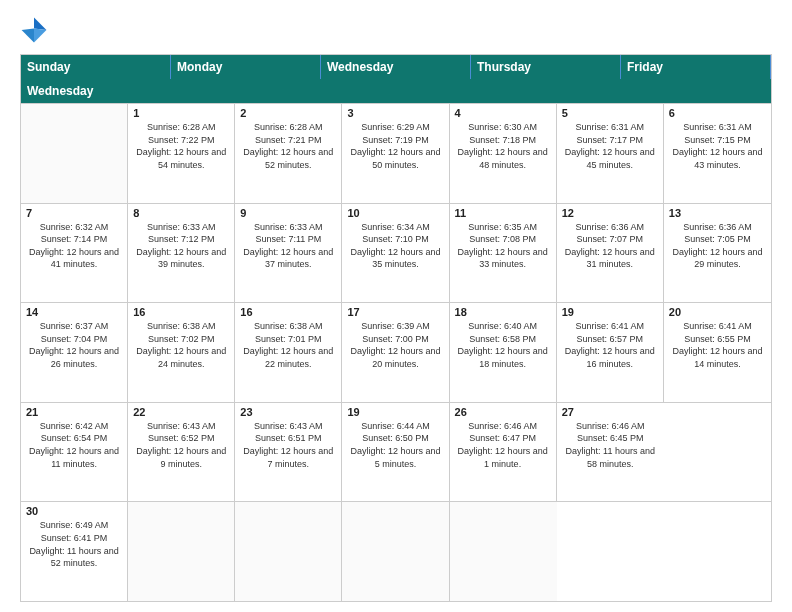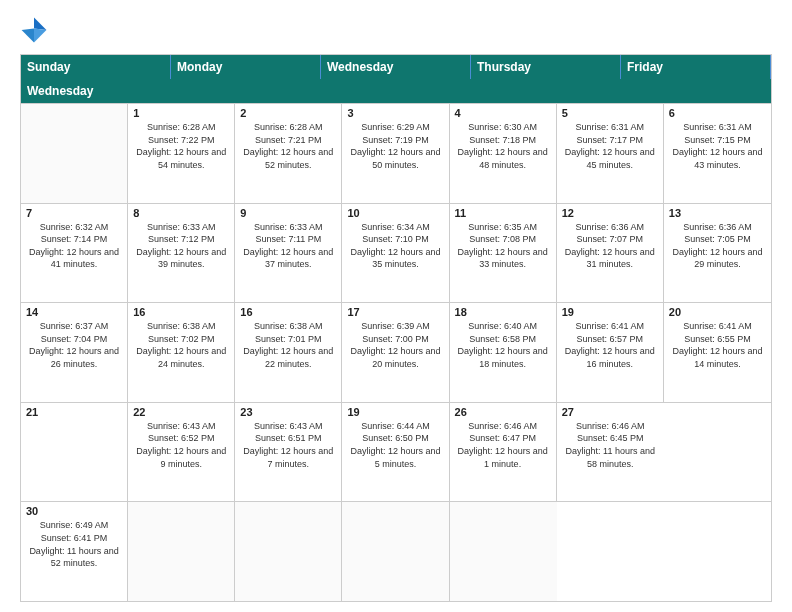--- a/index.html
+++ b/index.html
@@ -230,20 +230,21 @@
             <div class="day-info">Sunrise: 6:41 AM<br>Sunset: 6:57 PM<br>Daylight: 12 hours and 16 minutes.</div>
           </div>
           <div class="cal-cell">
             <span class="day-num">20</span>
             <div class="day-info">Sunrise: 6:41 AM<br>Sunset: 6:55 PM<br>Daylight: 12 hours and 14 minutes.</div>
           </div>
         </div>
         <div class="cal-week">
           <div class="cal-cell">
             <span class="day-num">21</span>
+            <div class="day-info">Sunrise: 6:42 AM<br>Sunset: 6:54 PM<br>Daylight: 12 hours and 11 minutes.</div>
           </div>
           <div class="cal-cell">
             <span class="day-num">22</span>
             <div class="day-info">Sunrise: 6:43 AM<br>Sunset: 6:52 PM<br>Daylight: 12 hours and 9 minutes.</div>
           </div>
           <div class="cal-cell">
             <span class="day-num">23</span>
             <div class="day-info">Sunrise: 6:43 AM<br>Sunset: 6:51 PM<br>Daylight: 12 hours and 7 minutes.</div>
           </div>
           <div class="cal-cell">

